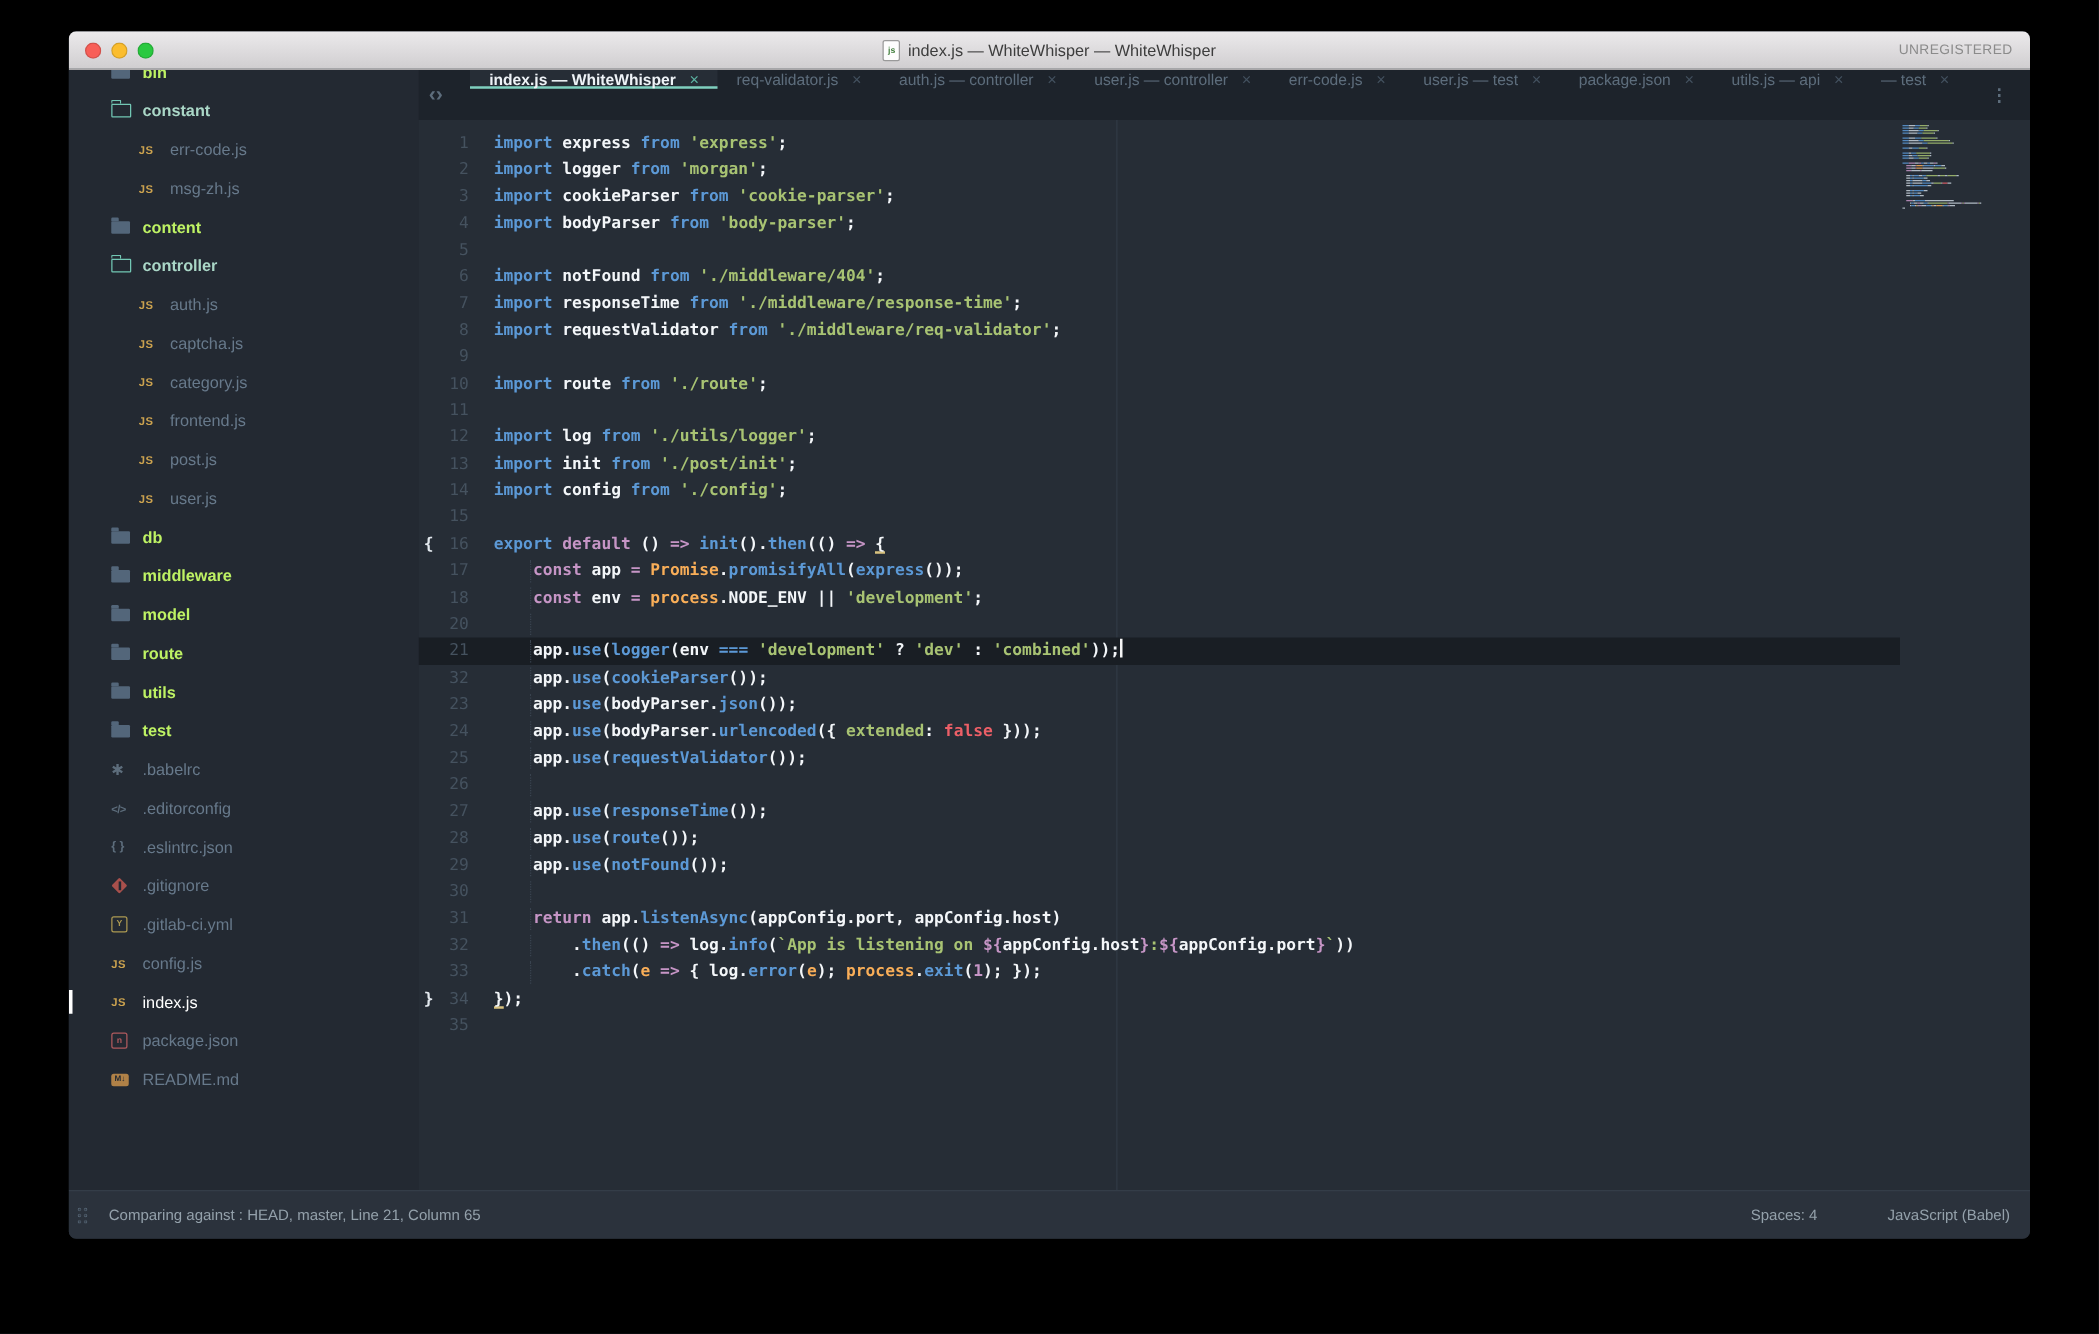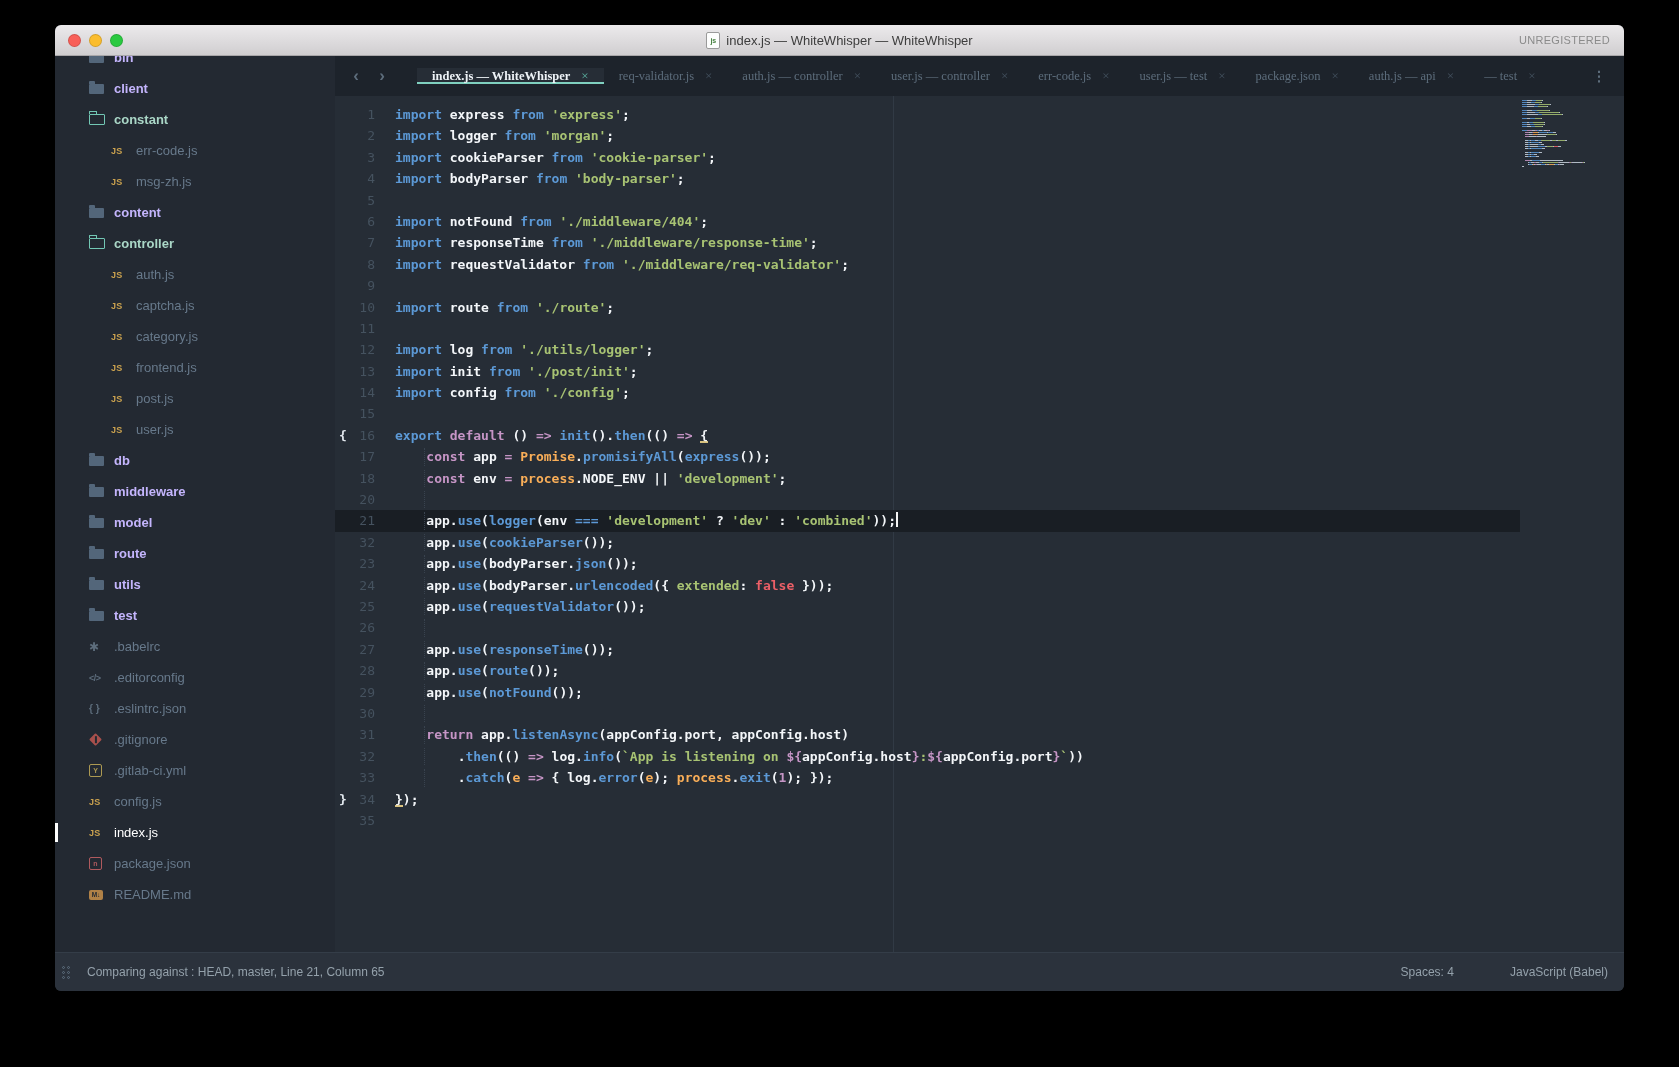--- a/index.html
+++ b/index.html
@@ -20,21 +20,21 @@
            font-size:7px;font-weight:bold;color:#44803f;display:flex;align-items:center;justify-content:center;}
   .unreg{position:absolute;right:14px;top:0;bottom:0;display:flex;align-items:center;
          font-size:11px;color:#8b8b8b;letter-spacing:.3px;}
   
   .main{flex:1;display:flex;min-height:0;}
   .sidebar{flex:0 0 280px;background:#232932;overflow:hidden;}
   .tree{margin-top:-14px;}
   .trow{height:31px;display:flex;align-items:center;font-size:13px;color:#67798b;position:relative;}
   .trow.ind0{padding-left:34px}.trow.ind1{padding-left:56px}
   .ficon{flex:0 0 25px;display:flex;align-items:center;}
-  .trow.kind-folder .tlabel,.trow.kind-folder-open .tlabel{font-weight:bold;color:#c4b5fd;}
+  .trow.kind-folder .tlabel,.trow.kind-folder-open .tlabel{font-weight:bold;color:#bef264;}
   .trow.kind-folder-open .tlabel{color:#aad7c7;}
   .trow.selected .tlabel{color:#ffffff;}
   .selbar{position:absolute;left:0;top:6px;width:3px;height:19px;background:#fff;}
   .i-folder{width:15px;height:10px;background:#53667a;border-radius:1px;position:relative;}
   .i-folder::before{content:"";position:absolute;left:0;top:-3px;width:6px;height:3px;background:#53667a;
                     border-radius:1px 1px 0 0;}
   .i-folder-open{width:14px;height:9px;border:1.5px solid #72c7b4;border-radius:1px;position:relative;background:transparent;}
   .i-folder-open::before{content:"";position:absolute;left:-1.5px;top:-4.5px;width:6px;height:2px;
                     border:1.5px solid #72c7b4;border-bottom:none;border-radius:1px 1px 0 0;}
   .i-js{font-size:9px;font-weight:bold;color:#cba24f;letter-spacing:.3px;}
@@ -106,26 +106,20 @@
 
   <div class="main">
     <div class="sidebar">
       <div class="tree">
           <div class="trow ind0 kind-folder">
             <span class="ficon">
               <span class="i-folder"></span>
             </span>
             <span class="tlabel">bin</span>
           </div>
-          <div class="trow ind0 kind-folder">
-            <span class="ficon">
-              <span class="i-folder"></span>
-            </span>
-            <span class="tlabel">client</span>
-          </div>
           <div class="trow ind0 kind-folder-open">
             <span class="ficon">
               <span class="i-folder-open"></span>
             </span>
             <span class="tlabel">constant</span>
           </div>
           <div class="trow ind1 kind-js">
             <span class="ficon">
               <span class="i-js">JS</span>
             </span>
@@ -282,21 +276,21 @@
     </div>
 
     <div class="rightcol">
       <div class="tabbar">
         <span class="navbtn">
             <span>‹</span>
           </span>
         <span class="navbtn">
             <span>›</span>
           </span>
-        <span style="display:flex;align-items:center;margin-left:22px;font-family:Liberation Serif, serif;">
+        <span style="display:flex;align-items:flex-start;margin-left:22px;">
             <span class="tab active">
               <span class="tlabel">index.js — WhiteWhisper</span>
               <span class="tclose">×</span>
             </span>
             <span class="tab">
               <span class="tlabel">req-validator.js</span>
               <span class="tclose">×</span>
             </span>
             <span class="tab">
               <span class="tlabel">auth.js — controller</span>
@@ -312,21 +306,21 @@
             </span>
             <span class="tab">
               <span class="tlabel">user.js — test</span>
               <span class="tclose">×</span>
             </span>
             <span class="tab">
               <span class="tlabel">package.json</span>
               <span class="tclose">×</span>
             </span>
             <span class="tab">
-              <span class="tlabel">auth.js — api</span>
+              <span class="tlabel">utils.js — api</span>
               <span class="tclose">×</span>
             </span>
             <span class="tab">
               <span class="tlabel">— test</span>
               <span class="tclose">×</span>
             </span>
           </span>
         <span class="tabmore">
             <span>⋮</span>
           </span>

